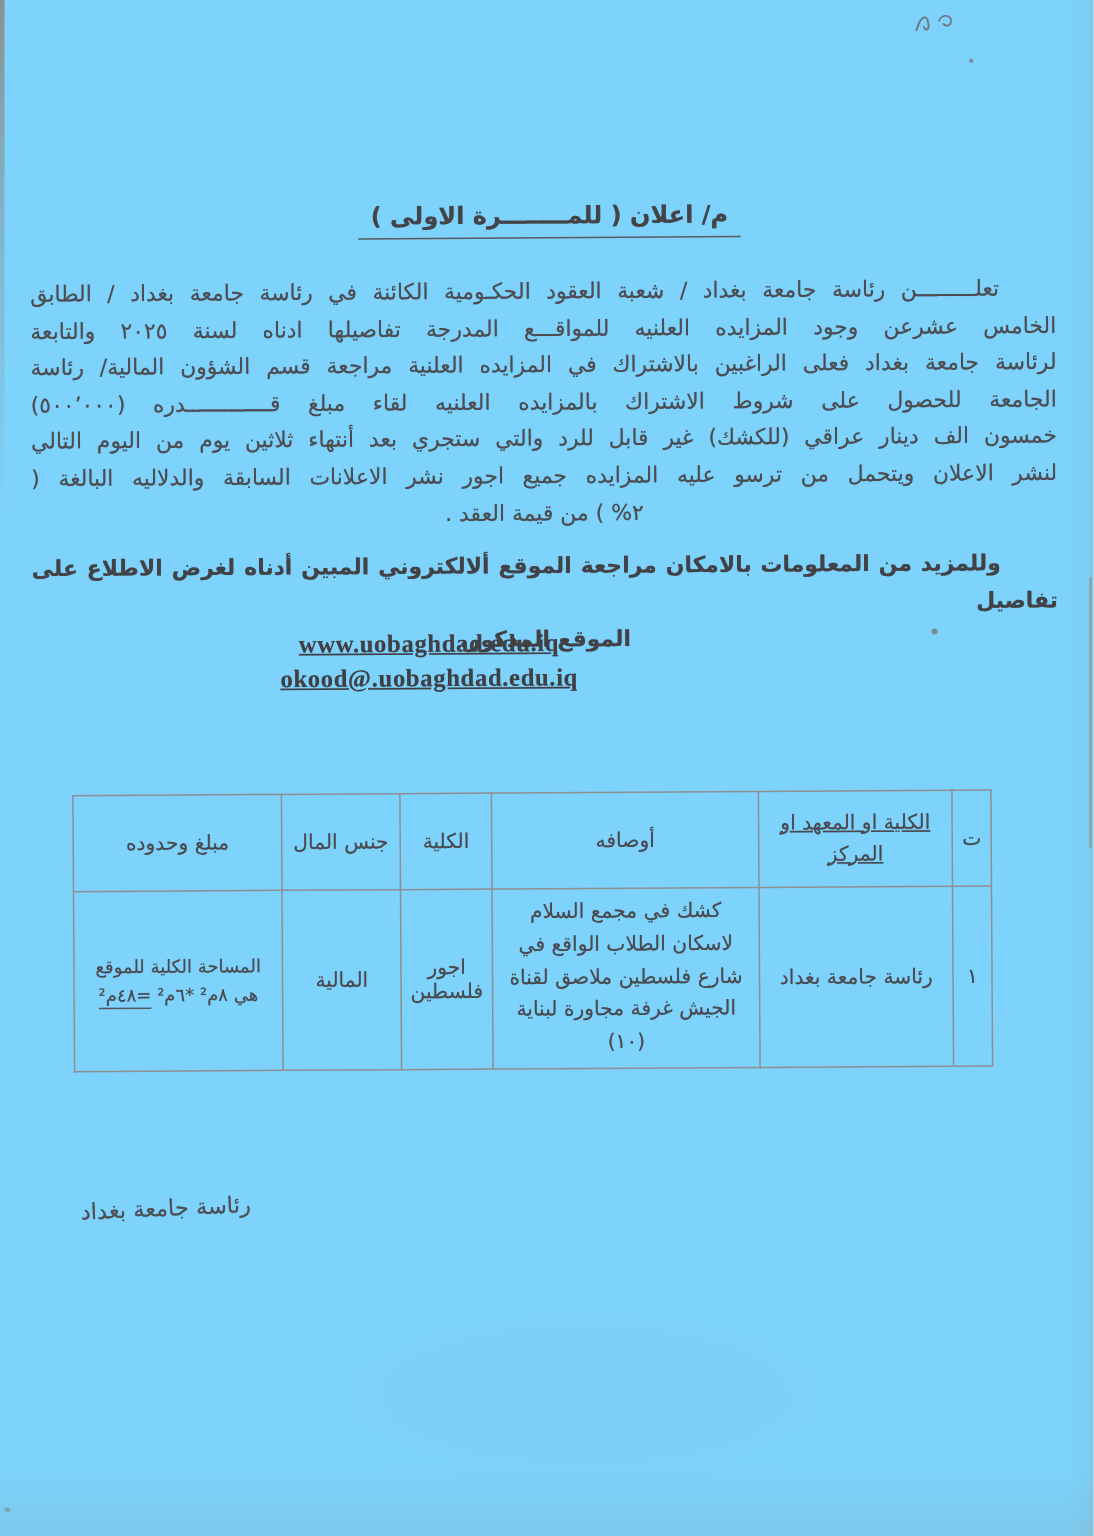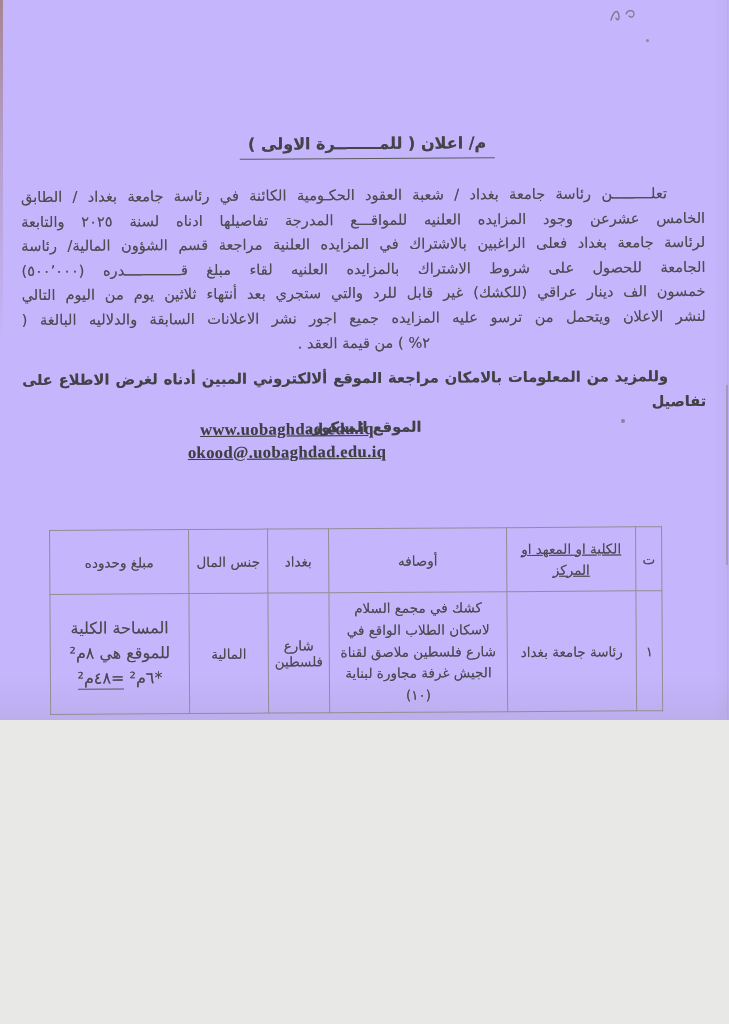--- a/index.html
+++ b/index.html
@@ -1,17 +1,17 @@
 <!DOCTYPE html>
 <html lang="ar"><head>
 <meta charset="utf-8">
 <style>
   html,body{margin:0;padding:0;background:#e8e8e6;}
-  .page{position:relative;width:729px;height:720px;margin:0 auto;overflow:hidden;
-        background:#c4b5fd;
+  .page{position:relative;width:729px;height:1024px;margin:0 auto;overflow:hidden;
+        background:#7dd3fc;
         font-family:"DejaVu Sans",sans-serif;color:#4b4b50;}
   .content{position:absolute;inset:0;transform:rotate(-0.35deg);
            text-shadow:0 0 .5px rgba(74,74,79,.55);}
 
   
   .title{position:absolute;top:134px;left:0;width:729px;text-align:center;
          font-size:16px;font-weight:bold;color:#434348;direction:rtl;}
   .title .t-inner{display:inline-block;border-bottom:1.4px solid #5a5a5f;
                   padding:0 8px 5px;transform:translateX(4px);}
 
@@ -35,21 +35,21 @@
   .tbl-wrap{position:absolute;left:48px;top:528px;}
   table.auction{border-collapse:collapse;direction:rtl;table-layout:fixed;
                 font-size:13.5px;color:#49494e;}
   table.auction th,table.auction td{border:1.1px solid #8f8f92;font-weight:normal;
                 text-align:center;vertical-align:middle;padding:2px 5px;}
   table.auction thead tr{height:64px;}
   table.auction tbody tr{height:120px;}
   th.hdr-college{line-height:1.55;text-decoration:underline;}
   th.hdr-asset{vertical-align:bottom;padding-bottom:5px;margin-left:47px;}
   td.cell-desc{line-height:1.62;}
-  td.cell-specs{line-height:1.55;font-size:16px;}
+  td.cell-specs{line-height:1.55;font-size:12px;}
   .specs-underline{border-bottom:1px solid #55555a;padding-bottom:1px;}
 
   
   .sig{position:absolute;left:52px;top:795px;font-size:15px;color:#4e4e53;
        direction:rtl;transform:rotate(-2.2deg);}
 
   
   .edge-left{position:absolute;left:0;top:0;width:3px;height:345px;
      background:linear-gradient(180deg,rgba(146,104,82,.62),rgba(146,104,82,.28) 45%,rgba(146,104,82,0));}
   .edge-right-band{position:absolute;right:0;top:0;width:16px;height:100%;
@@ -123,31 +123,31 @@
             <col style="width:178px">
           <col style="width:61px">
             <col style="width:79px">
             <col style="width:139px">
         </colgroup>
         <thead>
           <tr>
             <th>ت</th>
             <th class="hdr-college">الكلية او المعهد او المركز</th>
             <th>أوصافه</th>
-            <th>بغداد</th>
+            <th>الكلية</th>
             <th class="hdr-asset">جنس المال</th>
             <th>مبلغ وحدوده</th>
           </tr>
         </thead>
         <tbody>
           <tr>
             <td>١</td>
             <td>رئاسة جامعة بغداد</td>
             <td class="cell-desc">كشك في مجمع السلام لاسكان الطلاب الواقع في شارع فلسطين ملاصق لقناة الجيش غرفة مجاورة لبناية (١٠)</td>
-            <td>شارع فلسطين</td>
+            <td>اجور فلسطين</td>
             <td>المالية</td>
             <td class="cell-specs">
               <span>المساحة الكلية للموقع هي ٨م² *٦م²</span>
               <span class="specs-underline">=٤٨م²</span>
             </td>
           </tr>
         </tbody>
       </table>
     </div>
 

